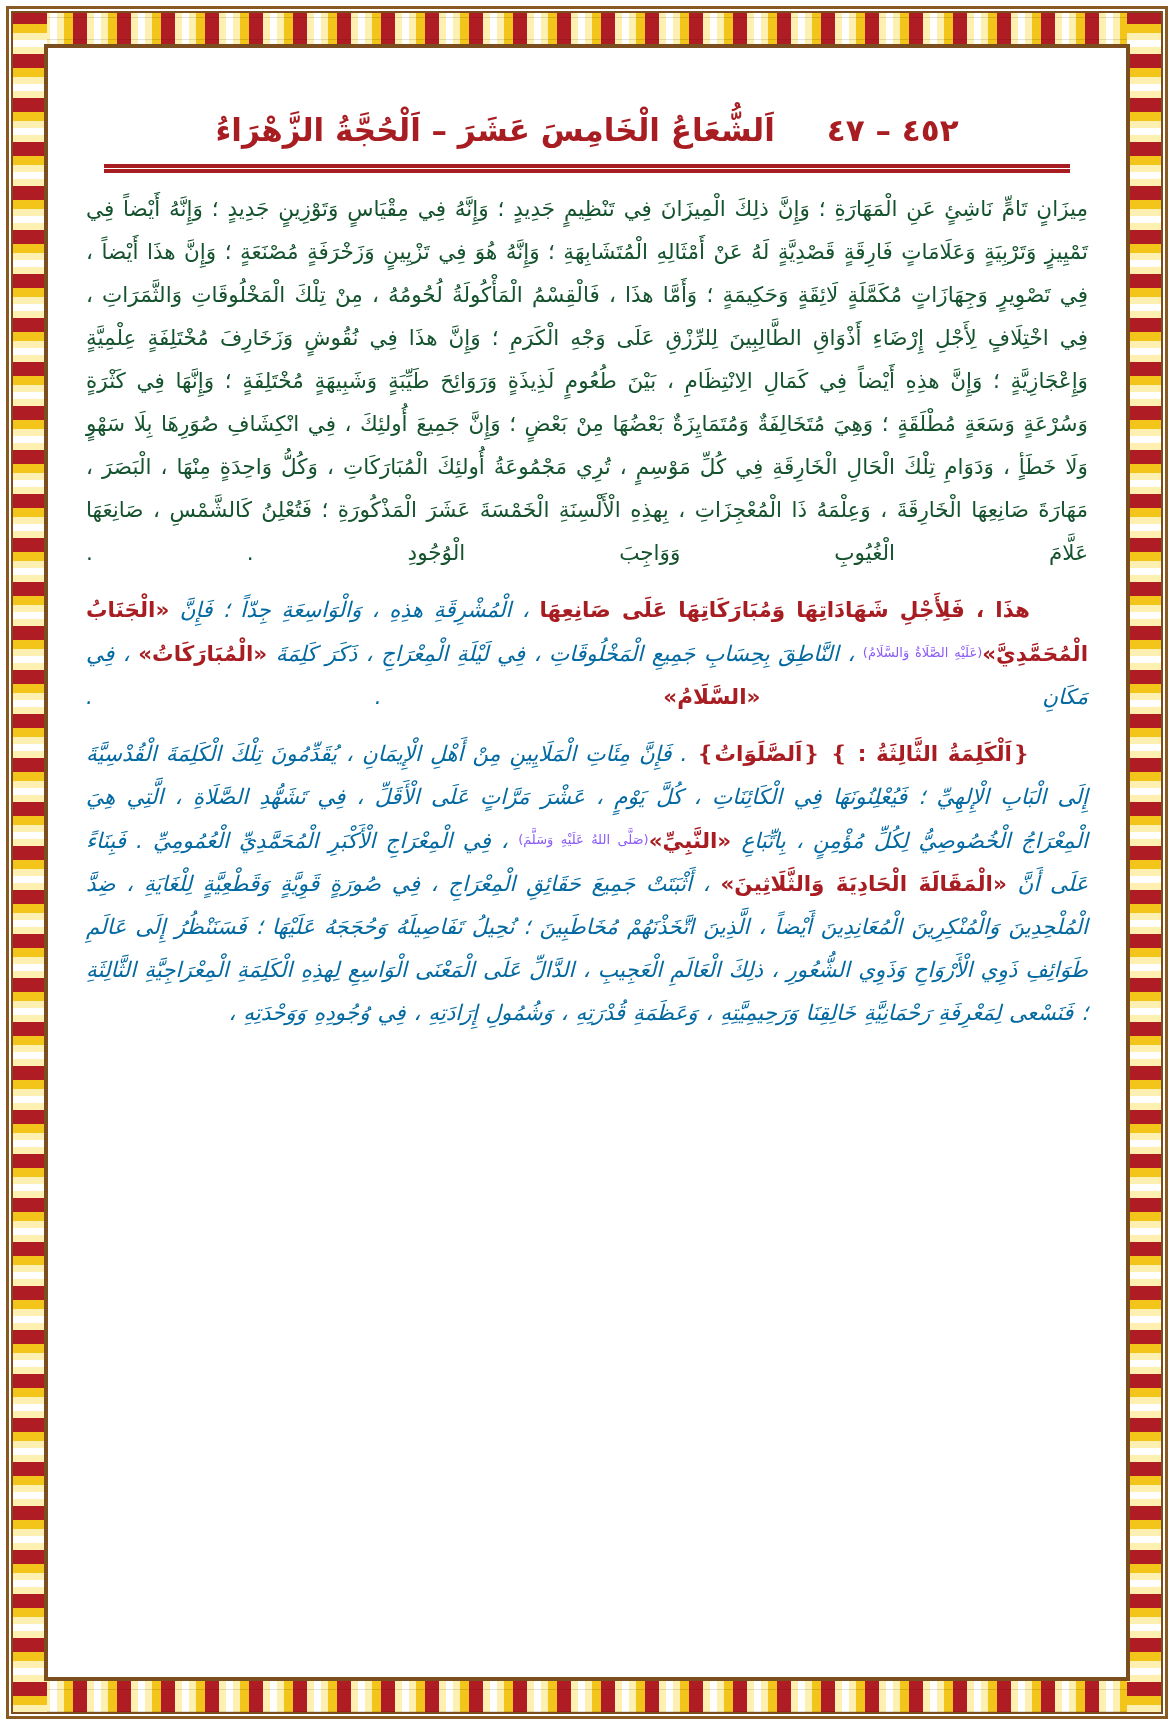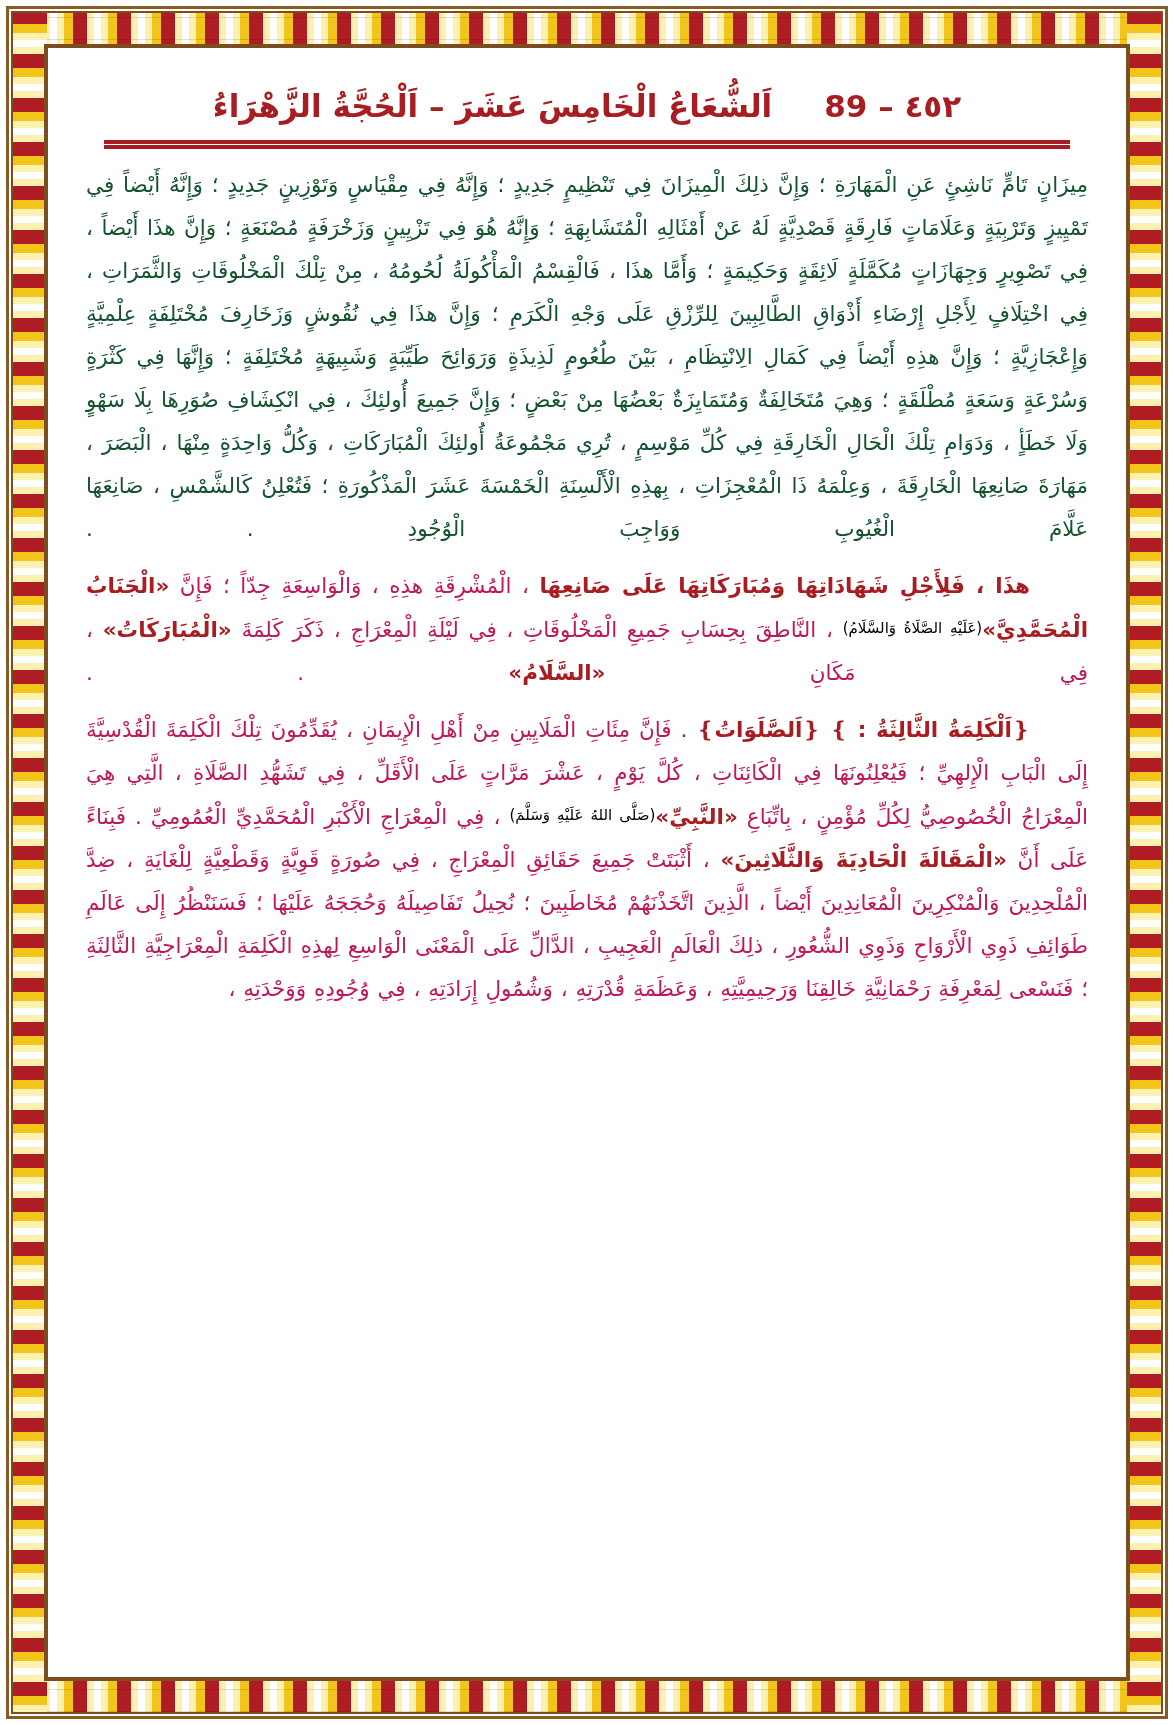--- a/index.html
+++ b/index.html
@@ -101,20 +101,21 @@
     letter-spacing: 1px;
     white-space: nowrap;
     font-family: "DejaVu Sans", "Liberation Sans", sans-serif;
   }
   .header-title {
     color: #a81d22;
     font-size: 31px;
     font-weight: bold;
     white-space: nowrap;
     font-family: "DejaVu Sans", "Liberation Sans", sans-serif;
+    margin-top: 24px;
   }
 
   
   .rule {
     margin: 16px 24px 0 24px;
     height: 9px;
     border-top: 4px solid #a81d22;
     border-bottom: 4px solid #a81d22;
     background: #ffffff;
   }
@@ -133,45 +134,45 @@
     line-height: 43px;
     text-align: justify;
     text-align-last: justify;
     word-spacing: 1px;
   }
   p.para.red  { color: #14532d; }
   p.para.indent { text-indent: 58px; }
   p.para.last-left { text-align-last: right; }
 
   .hl   { color: #a81d22; font-weight: bold; }
-  .blk  { color: #be185d; }
+  .blk  { color: #0369a1; font-style: italic; }
   .orn  { color: #a81d22; font-weight: bold; }
   .honorific {
-    color: #000000;
-    font-size: 15px;
+    color: #8b5cf6;
+    font-size: 13px;
     vertical-align: 4px;
     letter-spacing: -0.5px;
   }
 </style>
 </head>
 <body>
 
 <div class="page">
 
   <div class="frame-outer"></div>
   <div class="frame-band">
     <div class="band-v left"></div>
     <div class="band-v right"></div>
   </div>
   <div class="frame-inner"></div>
 
   <div class="content">
 
     <div class="header">
-      <span class="page-number">٤٥٢ – 89</span>
+      <span class="page-number">٤٥٢ – ٤٧</span>
       <span class="header-title">اَلشُّعَاعُ الْخَامِسَ عَشَرَ – اَلْحُجَّةُ الزَّهْرَاءُ</span>
     </div>
 
     <div class="rule"></div>
 
     <div class="body">
 
       <p class="para red">مِيزَانٍ تَامٍّ نَاشِئٍ عَنِ الْمَهَارَةِ ؛ وَإِنَّ ذلِكَ الْمِيزَانَ فِي تَنْظِيمٍ جَدِيدٍ ؛ وَإِنَّهُ فِي مِقْيَاسٍ وَتَوْزِينٍ جَدِيدٍ ؛ وَإِنَّهُ أَيْضاً فِي تَمْيِيزٍ وَتَرْبِيَةٍ وَعَلَامَاتٍ فَارِقَةٍ قَصْدِيَّةٍ لَهُ عَنْ أَمْثَالِهِ الْمُتَشَابِهَةِ ؛ وَإِنَّهُ هُوَ فِي تَزْيِينٍ وَزَخْرَفَةٍ مُصْنَعَةٍ ؛ وَإِنَّ هذَا أَيْضاً ، فِي تَصْوِيرٍ وَجِهَازَاتٍ مُكَمَّلَةٍ لَائِقَةٍ وَحَكِيمَةٍ ؛ وَأَمَّا هذَا ، فَالْقِسْمُ الْمَأْكُولَةُ لُحُومُهُ ، مِنْ تِلْكَ الْمَخْلُوقَاتِ وَالثَّمَرَاتِ ، فِي اخْتِلَافٍ لِأَجْلِ إِرْضَاءِ أَذْوَاقِ الطَّالِبِينَ لِلرِّزْقِ عَلَى وَجْهِ الْكَرَمِ ؛ وَإِنَّ هذَا فِي نُقُوشٍ وَزَخَارِفَ مُخْتَلِفَةٍ عِلْمِيَّةٍ وَإِعْجَازِيَّةٍ ؛ وَإِنَّ هذِهِ أَيْضاً فِي كَمَالِ الِانْتِظَامِ ، بَيْنَ طُعُومٍ لَذِيذَةٍ وَرَوَائِحَ طَيِّبَةٍ وَشَبِيهَةٍ مُخْتَلِفَةٍ ؛ وَإِنَّهَا فِي كَثْرَةٍ وَسُرْعَةٍ وَسَعَةٍ مُطْلَقَةٍ ؛ وَهِيَ مُتَخَالِفَةٌ وَمُتَمَايِزَةٌ بَعْضُهَا مِنْ بَعْضٍ ؛ وَإِنَّ جَمِيعَ أُولئِكَ ، فِي انْكِشَافِ صُوَرِهَا بِلَا سَهْوٍ وَلَا خَطَأٍ ، وَدَوَامِ تِلْكَ الْحَالِ الْخَارِقَةِ فِي كُلِّ مَوْسِمٍ ، تُرِي مَجْمُوعَةُ أُولئِكَ الْمُبَارَكَاتِ ، وَكُلُّ وَاحِدَةٍ مِنْهَا ، الْبَصَرَ ، مَهَارَةَ صَانِعِهَا الْخَارِقَةَ ، وَعِلْمَهُ ذَا الْمُعْجِزَاتِ ، بِهذِهِ الْأَلْسِنَةِ الْخَمْسَةَ عَشَرَ الْمَذْكُورَةِ ؛ فَتُعْلِنُ كَالشَّمْسِ ، صَانِعَهَا عَلَّامَ الْغُيُوبِ وَوَاجِبَ الْوُجُودِ . .</p>
 
       <p class="para indent">

